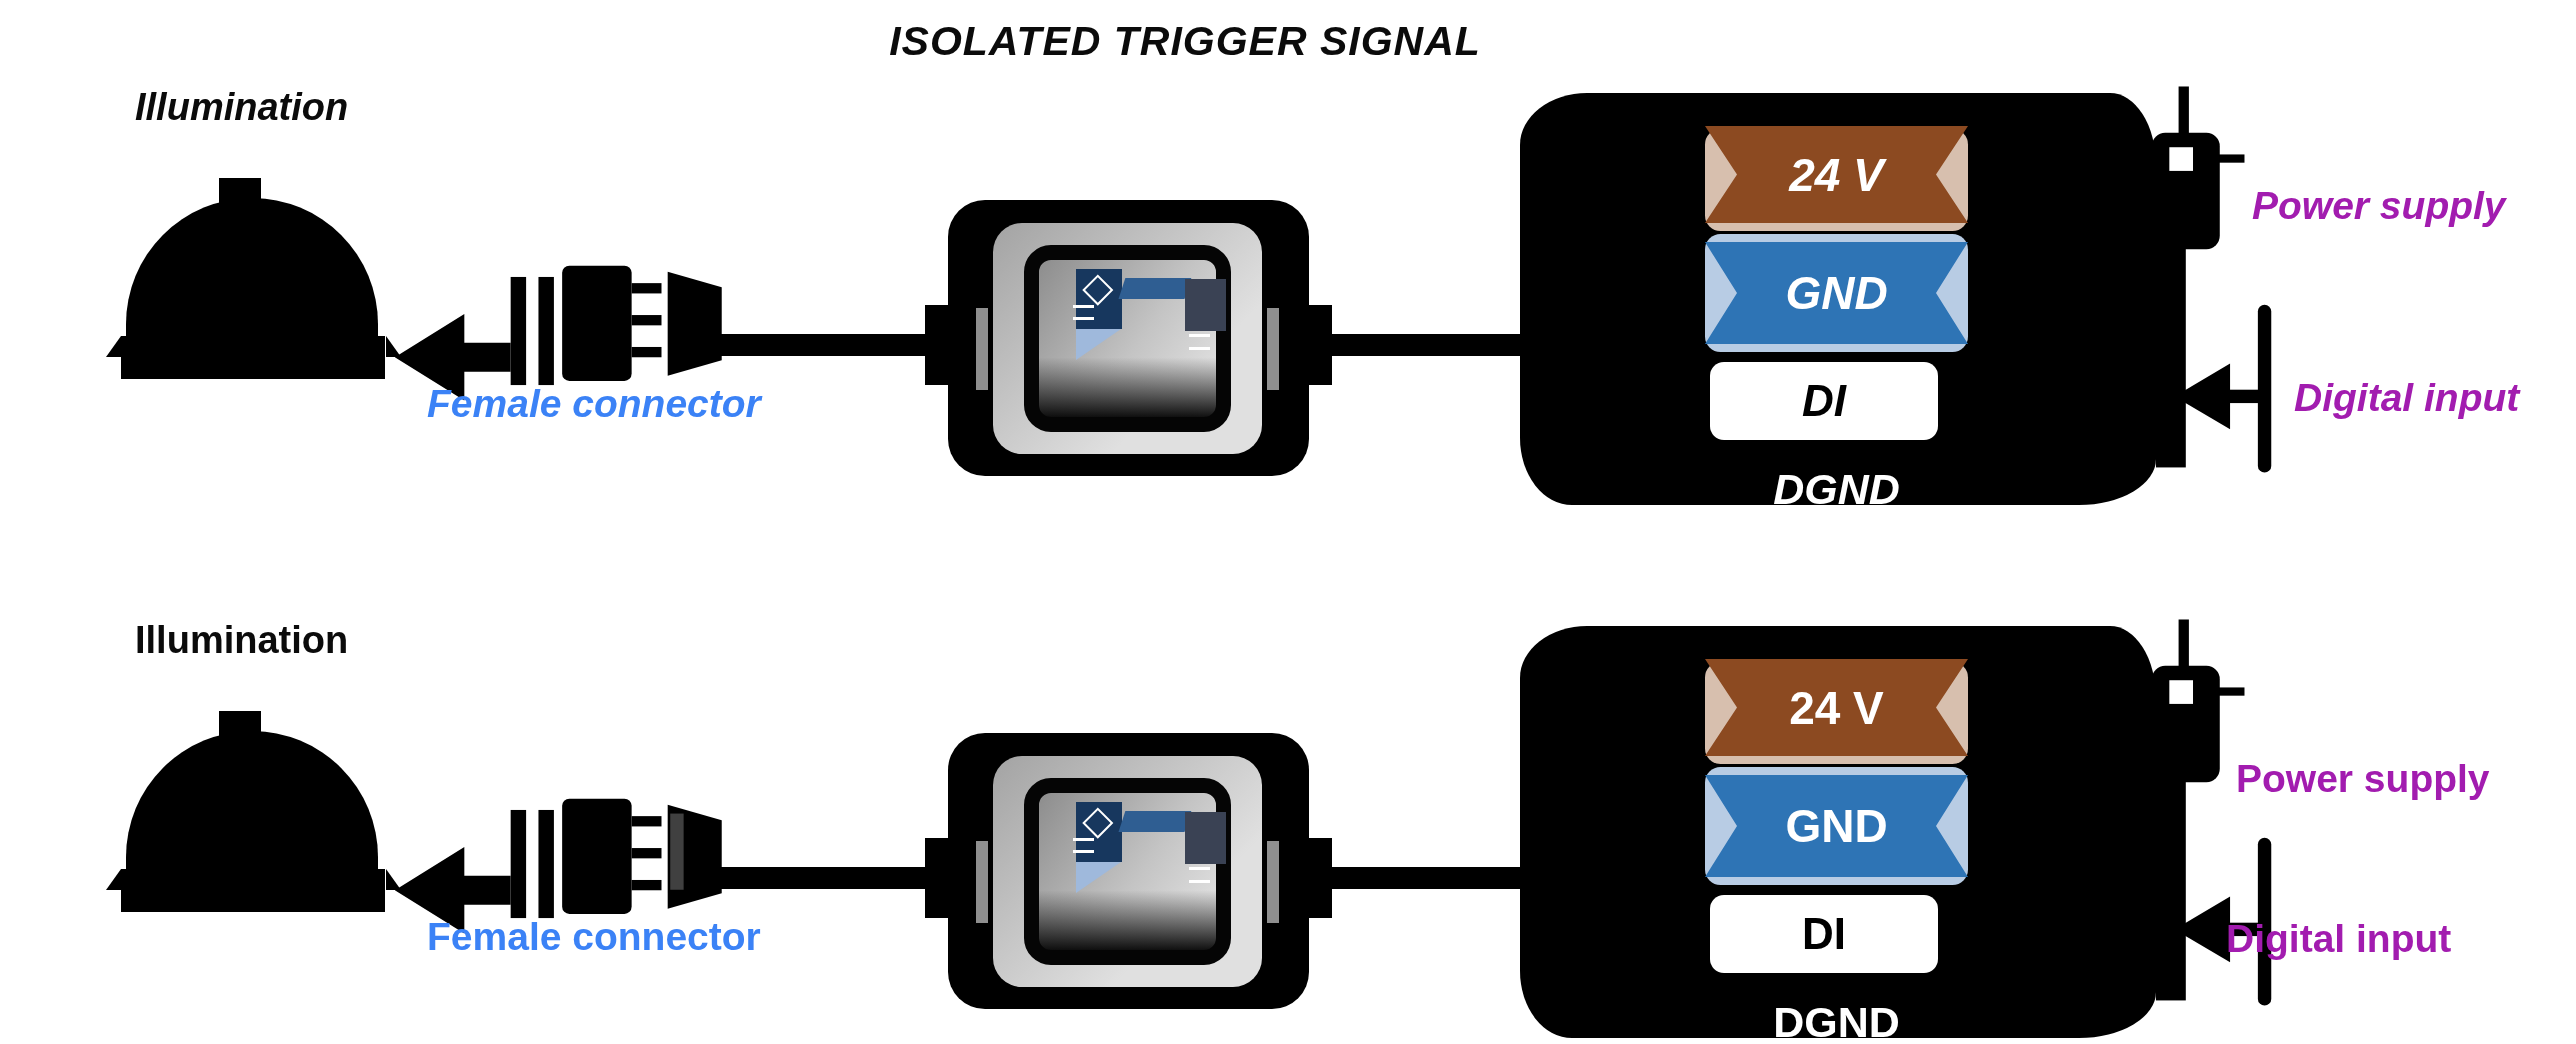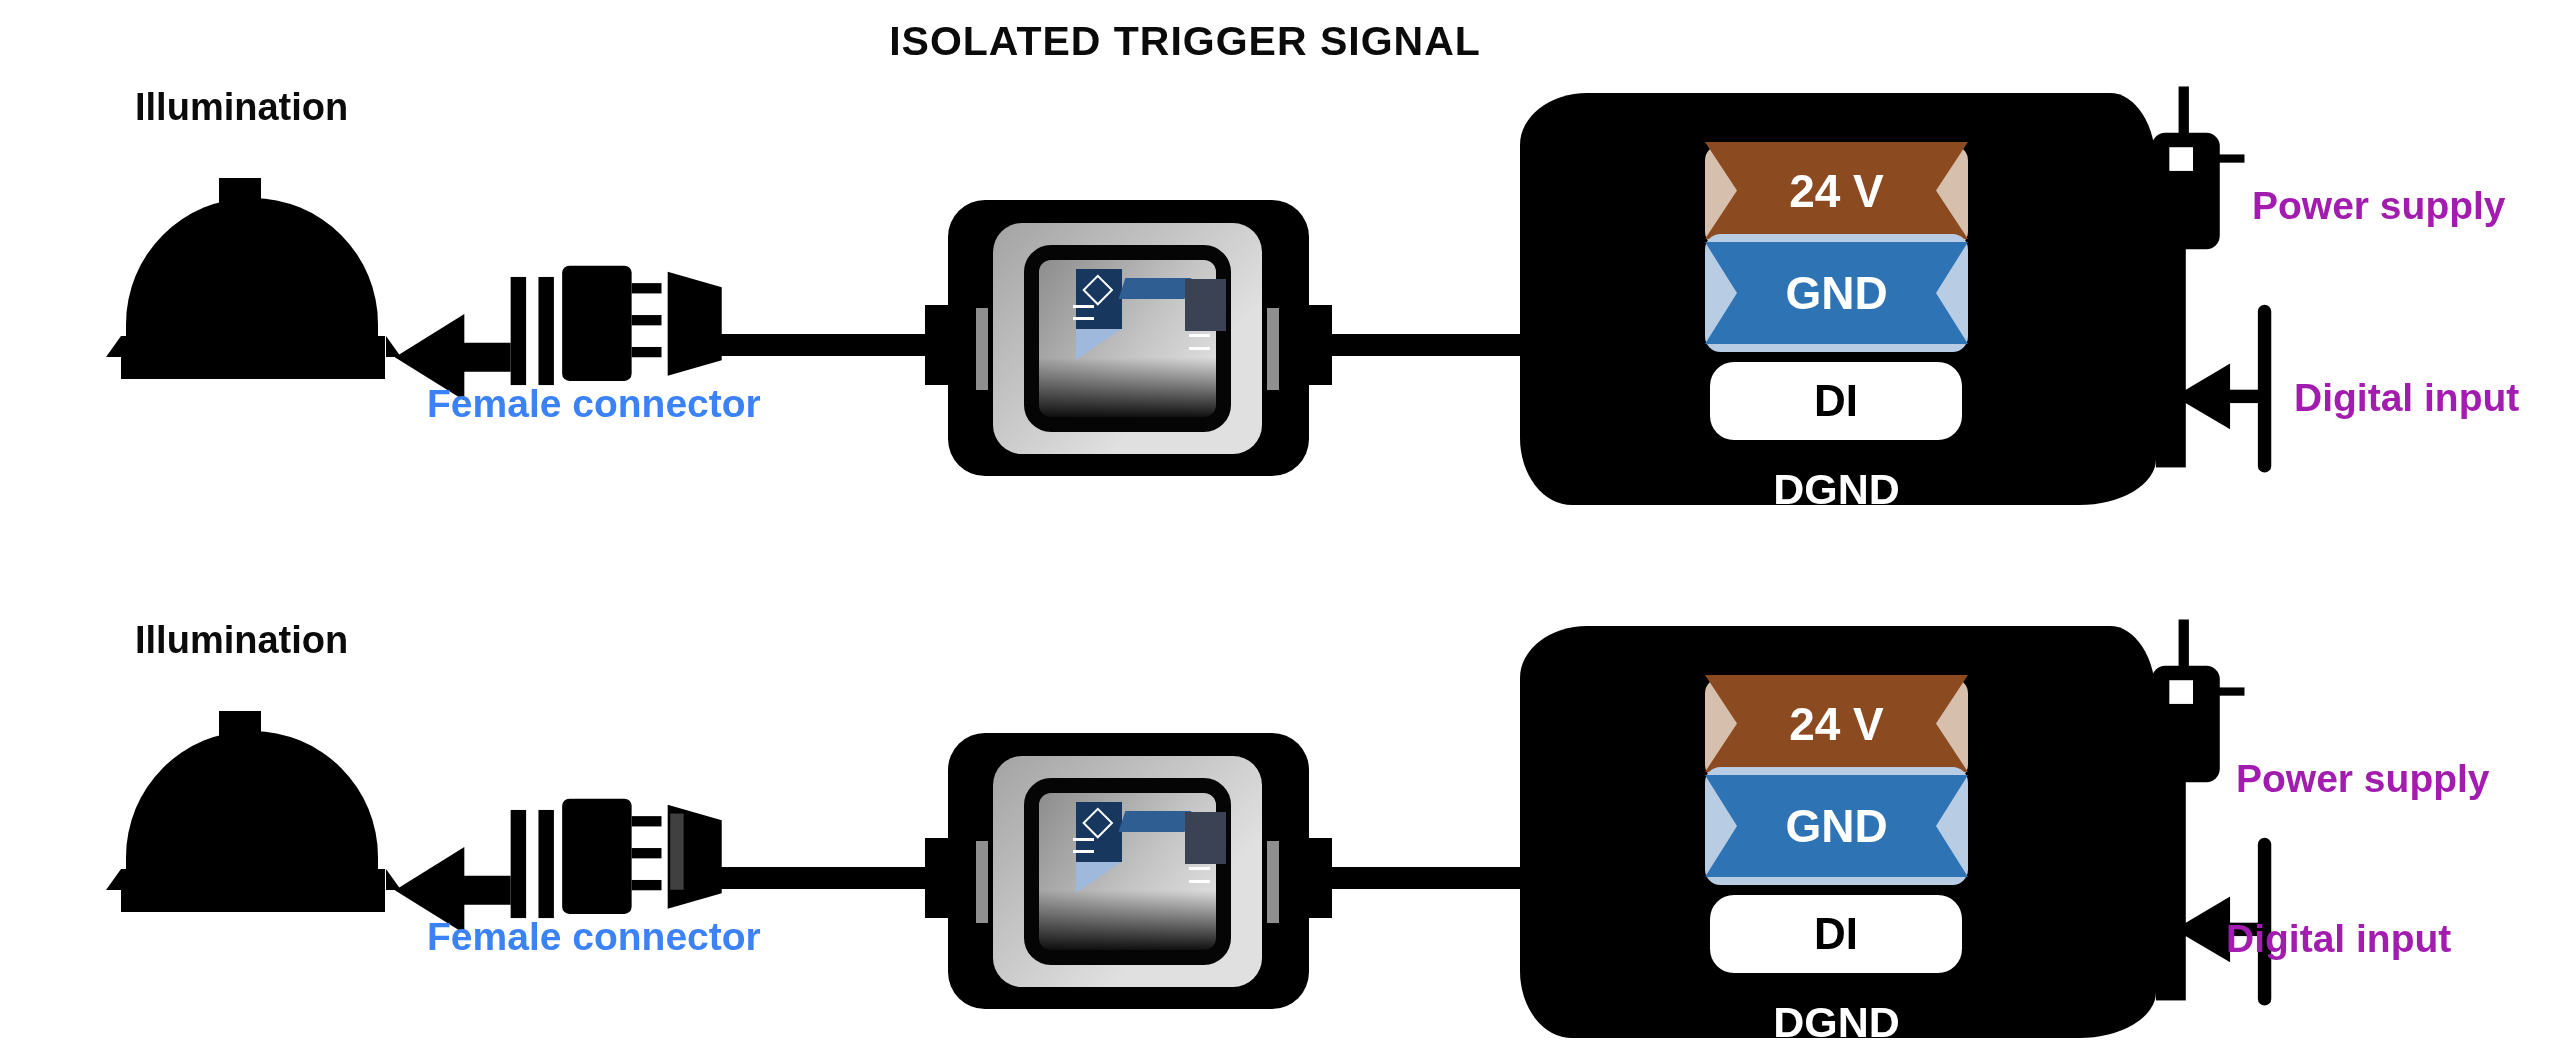--- a/index.html
+++ b/index.html
@@ -1,21 +1,21 @@
 <!DOCTYPE html>
 <html style="font-size:8.2px"><head>
 <meta charset="utf-8">
 <style>
   html,body{margin:0;padding:0;}
   body{
     width:2576px;height:1045px;position:relative;background:#ffffff;overflow:hidden;
     font-family:"Liberation Sans","DejaVu Sans",sans-serif;
   }
   .diagram{position:absolute;left:0;width:2576px;height:522px;}
-  #d1{top:0;}
+  #d1{top:0;font-style:italic;}
   #d2{top:533px;}
   .diagram *{position:absolute;box-sizing:border-box;}
 
   .title{left:670px;top:18px;width:1030px;text-align:center;font-size:41px;font-weight:bold;
          letter-spacing:1px;color:#0b0b0b;white-space:nowrap;}
   .illum-label{left:135px;top:86px;font-size:38px;font-weight:bold;color:#0b0b0b;white-space:nowrap;}
   .dome{left:126px;top:198px;width:252px;height:139px;background:#000;border-radius:131px 131px 0 0;}
   .dome-nub{left:219px;top:178px;width:42px;height:26px;background:#000;}
   .base{left:121px;top:336px;width:264px;height:43px;background:#000;}
   .base::before{content:'';position:absolute;left:-15.5px;top:0;width:0;height:0;
@@ -54,23 +54,23 @@
   .blob{left:1520px;top:93px;width:636px;height:412px;background:#000;
       border-radius:67px 46px 77px 52px / 52px 72px 46px 67px;}
 
   .ribbon{left:1705px;width:263px;display:flex;align-items:center;justify-content:center;}
   .ribbon::before{content:'';position:absolute;left:0;right:0;border-radius:15.5px;background:var(--pale);}
   .r24::before{top:3.1px;bottom:-8.2px;}
   .rgnd::before{top:-8.2px;bottom:-8.2px;}
   .ribbon::after{content:'';position:absolute;inset:0;background:var(--main);
       clip-path:polygon(0 0,100% 0,calc(100% - 32px) 50%,100% 100%,0 100%,32px 50%);}
   .ribbon span{position:relative;z-index:2;font-size:46px;font-weight:bold;color:#fff;white-space:nowrap;}
-  .r24{top:126px;height:97px;margin-top:16px;--main:#8C4A21;--pale:#D7BFAE;}
+  .r24{top:126px;height:97px;--main:#8C4A21;--pale:#D7BFAE;}
   .rgnd{top:242px;height:102px;--main:#2E74B5;--pale:#B8CCE4;}
-  .di-box{left:1710px;top:362px;width:252px;height:78px;background:#fff;border-radius:24px;
+  .di-box{left:1710px;top:362px;width:228px;height:78px;background:#fff;border-radius:14px;
       display:flex;align-items:center;justify-content:center;font-size:44px;font-weight:bold;color:#000;}
   .dgnd{left:1705px;top:450px;width:263px;height:47px;display:flex;align-items:center;justify-content:center;
       color:#fff;font-size:43px;font-weight:bold;margin-top:16px;}
 
   .out-label{font-size:39px;font-weight:bold;color:#a21caf;white-space:nowrap;}
   .out-power{left:2252px;top:184px;}
   .out-digital{left:2294px;top:376px;}
   #d2 .out-power{left:2236px;top:224px;}
   #d2 .out-digital{left:2226px;top:384px;}
 

